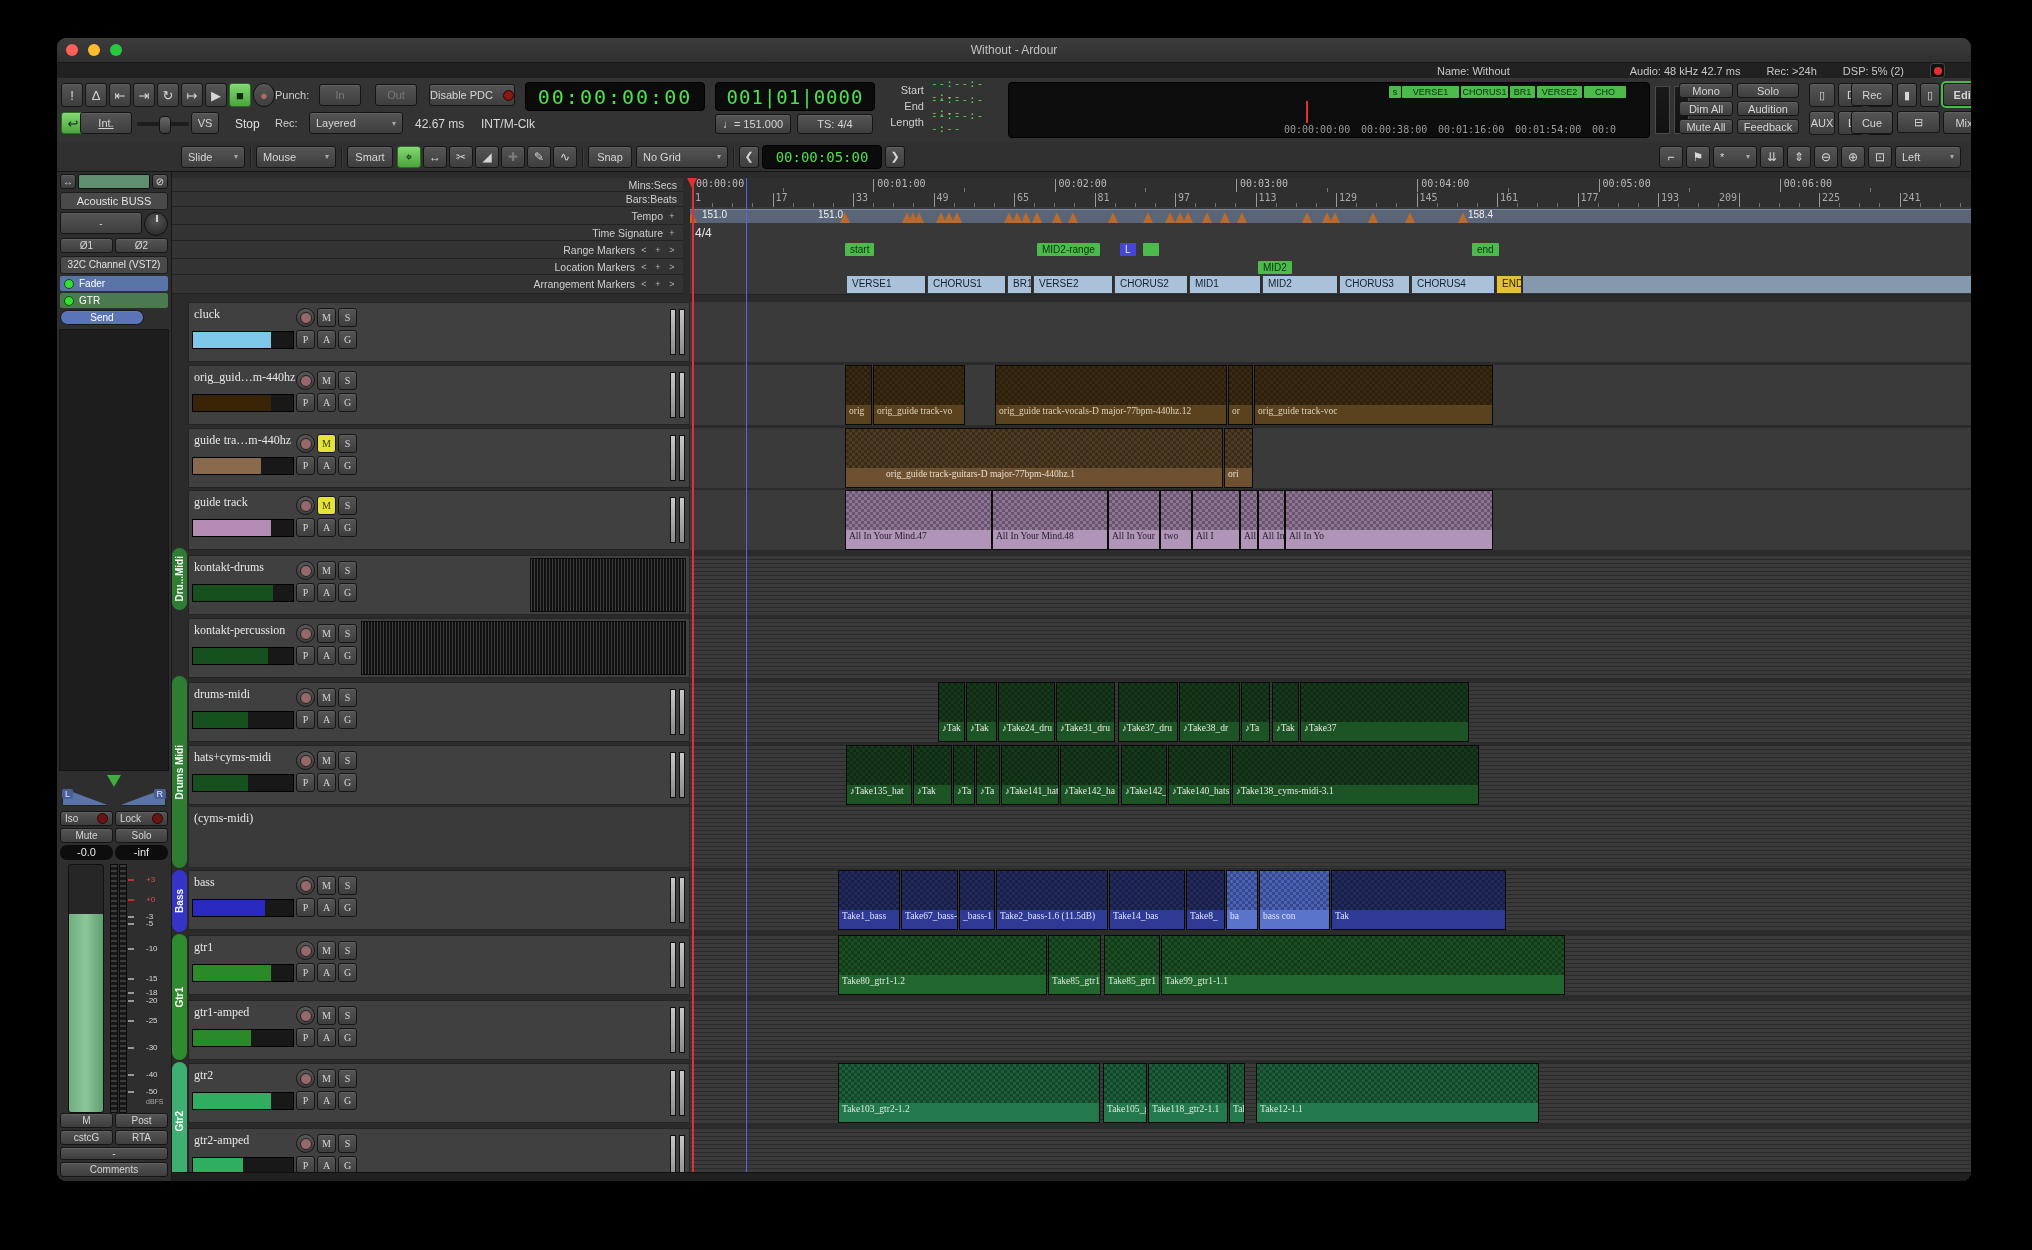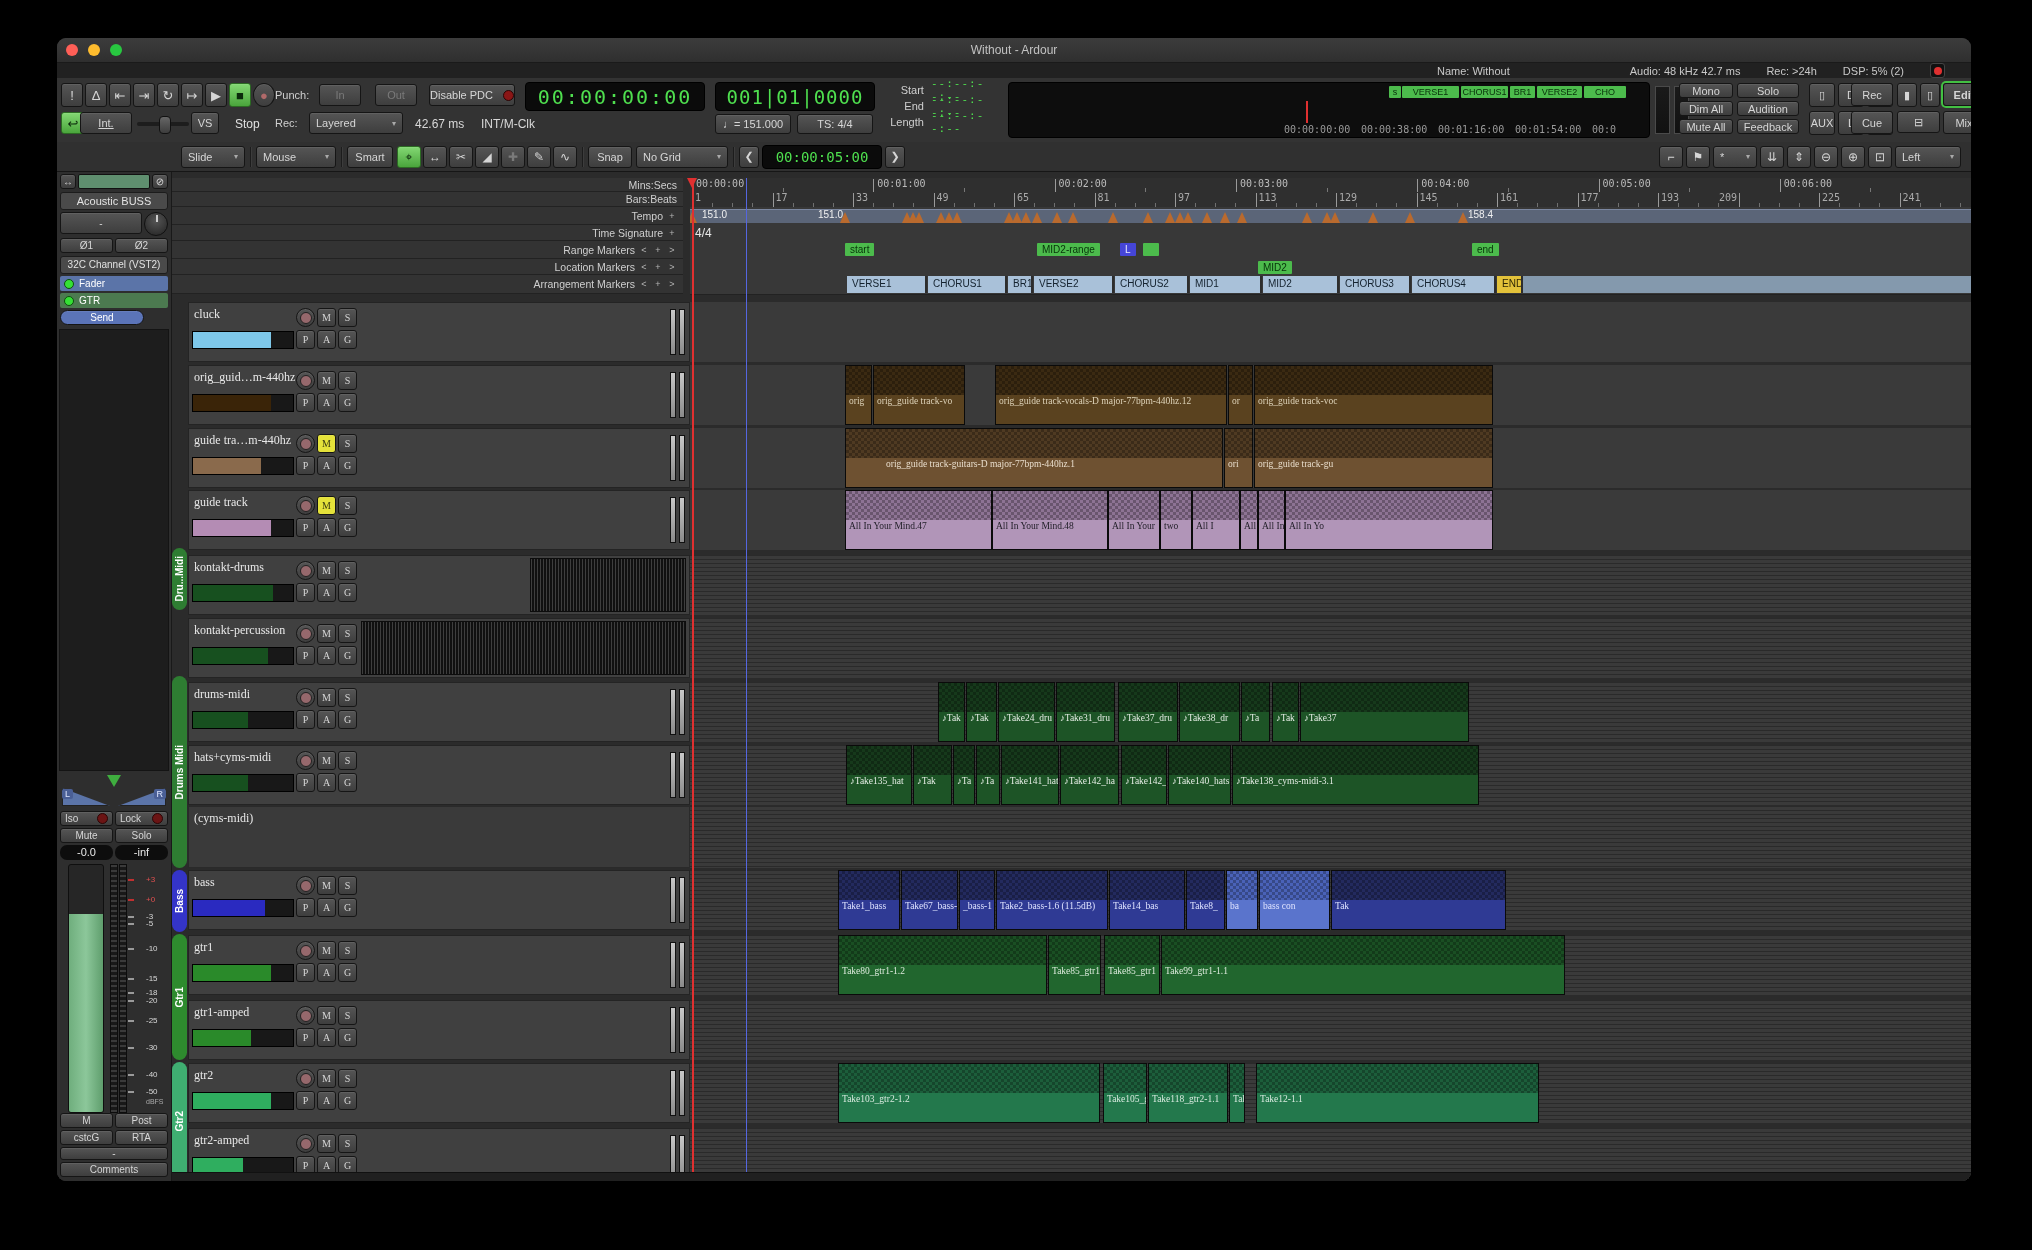--- a/index.html
+++ b/index.html
@@ -121,21 +121,21 @@
   .tmeterbars{position:absolute;right:4px;top:6px;bottom:6px;display:flex;gap:3px;}
   .tmeterbars i{width:4px;background:linear-gradient(#c8c8c8,#8a8a8a);border:1px solid #111;}
   .stripeblock{position:absolute;top:2px;bottom:2px;background:repeating-linear-gradient(90deg,#3e3e3e 0 1px,#101010 1px 3px);border:1px solid #0c0c0c;}
   .lane{position:absolute;left:518px;right:0;top:0;bottom:1px;background:#3a3a3a;overflow:hidden;}
   .lane.striped{background-image:repeating-linear-gradient(180deg,rgba(0,0,0,.28) 0 1px,transparent 1px 4px);}
   .region{position:absolute;top:0;bottom:0;border:1px solid #0a0a0a;box-sizing:border-box;overflow:hidden;}
   .region .ck{position:absolute;inset:0;
      background-image:linear-gradient(45deg,rgba(0,0,0,.26) 25%,transparent 25%,transparent 75%,rgba(0,0,0,.26) 75%),
                       linear-gradient(45deg,rgba(0,0,0,.26) 25%,transparent 25%,transparent 75%,rgba(0,0,0,.26) 75%);
      background-size:6px 6px;background-position:0 0,3px 3px;}
-  .rlab{position:absolute;left:0;right:0;bottom:0;height:29px;line-height:13px;font-size:9.5px;
+  .rlab{position:absolute;left:0;right:0;bottom:0;height:19px;line-height:13px;font-size:9.5px;
         padding:0 3px;white-space:nowrap;overflow:hidden;}
   #playhead,#editline{position:absolute;top:6px;bottom:8px;width:2px;z-index:30;}
   #playhead{background:#e03030;}
   #editline{background:#5566e0;width:1px;}
   #phflag{position:absolute;z-index:31;width:0;height:0;border-left:5px solid transparent;
           border-right:5px solid transparent;border-top:10px solid #e03030;}
   #botband{position:absolute;left:0;right:0;bottom:0;height:8px;background:#202020;border-top:1px solid #111;z-index:40;}
 </style>
 </head>
 <body>
@@ -708,24 +708,20 @@
               </div>
               <div class="lane">
                 <div class="region" style="left: 155px; width: 378px; background: rgb(79, 58, 34);">
                   <div class="ck"></div>
                   <div class="rlab" style="background: rgb(110, 81, 49); color: rgb(232, 221, 204); padding-left: 40px;">orig_guide track-guitars-D major-77bpm-440hz.1</div>
                 </div>
                 <div class="region" style="left: 534px; width: 29px; background: rgb(79, 58, 34);">
                   <div class="ck"></div>
                   <div class="rlab" style="background: rgb(110, 81, 49); color: rgb(232, 221, 204);">ori</div>
                 </div>
-                <div class="region" style="left: 564px; width: 239px; background: rgb(79, 58, 34);">
-                  <div class="ck"></div>
-                  <div class="rlab" style="background: rgb(110, 81, 49); color: rgb(232, 221, 204);">orig_guide track-gu</div>
-                </div>
               </div>
             </div>
             <div class="trow" style="top: 318px; height: 61px;">
               <div class="thdr">
                 <div class="tname">guide track</div>
                 <div class="btn tbtn" style="left: 107px; top: 5px; border-radius: 50%;">
                   <div style="width: 10px; height: 10px; border-radius: 50%; background: rgb(150, 104, 108); border: 1px solid rgb(34, 34, 34);"></div>
                 </div>
                 <div class="btn tbtn on-yellow" style="left: 128px; top: 5px;">M</div>
                 <div class="btn tbtn" style="left: 149px; top: 5px;">S</div>

